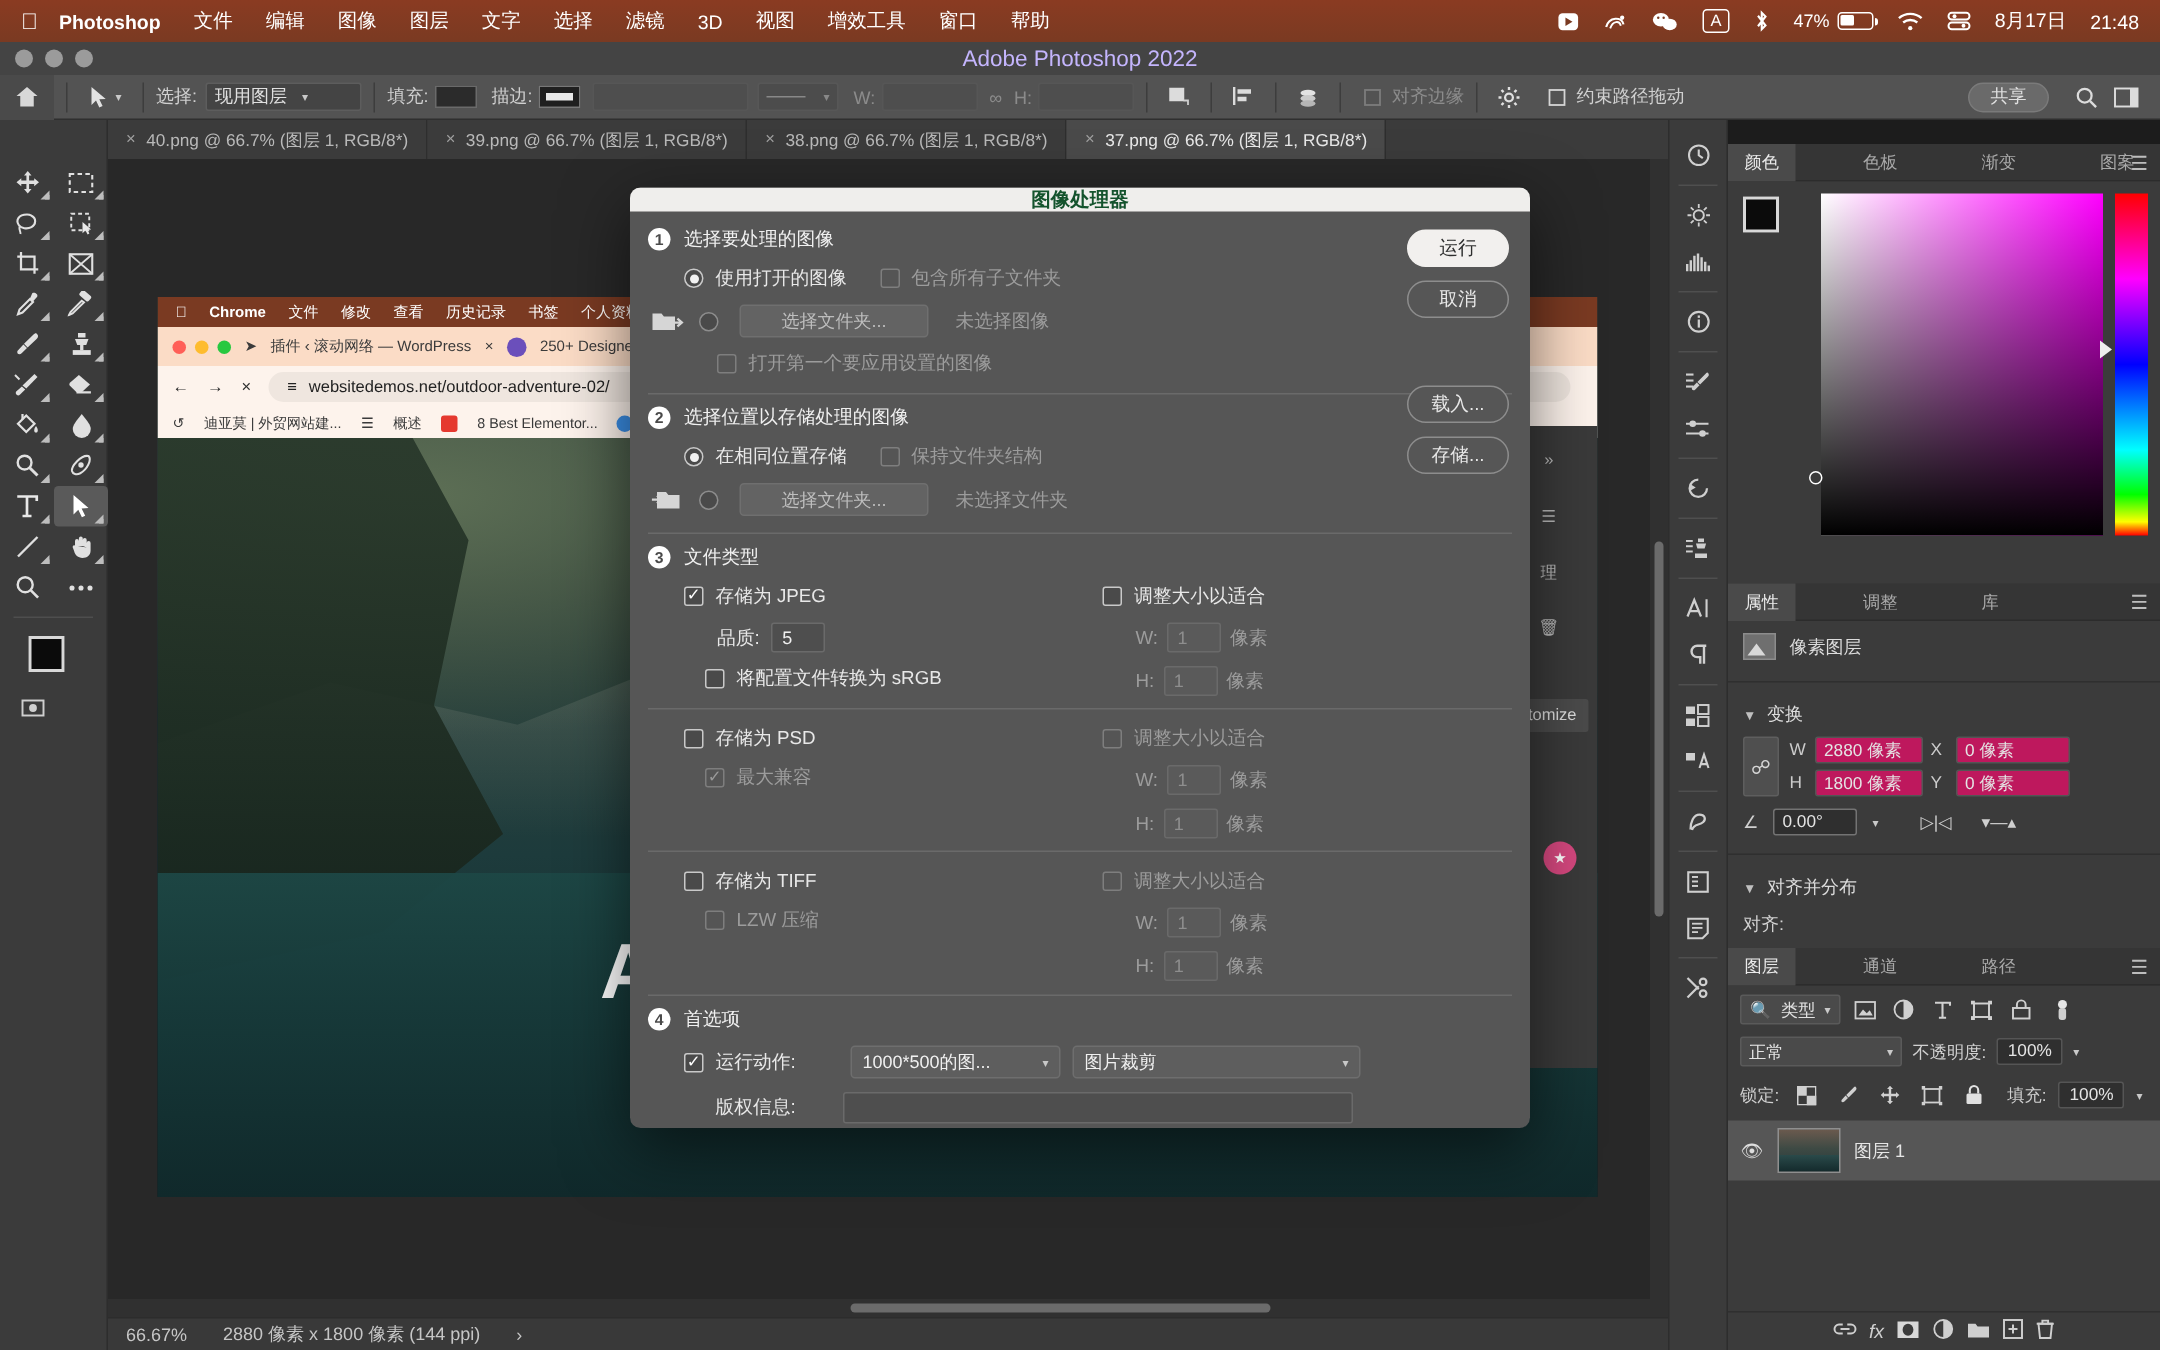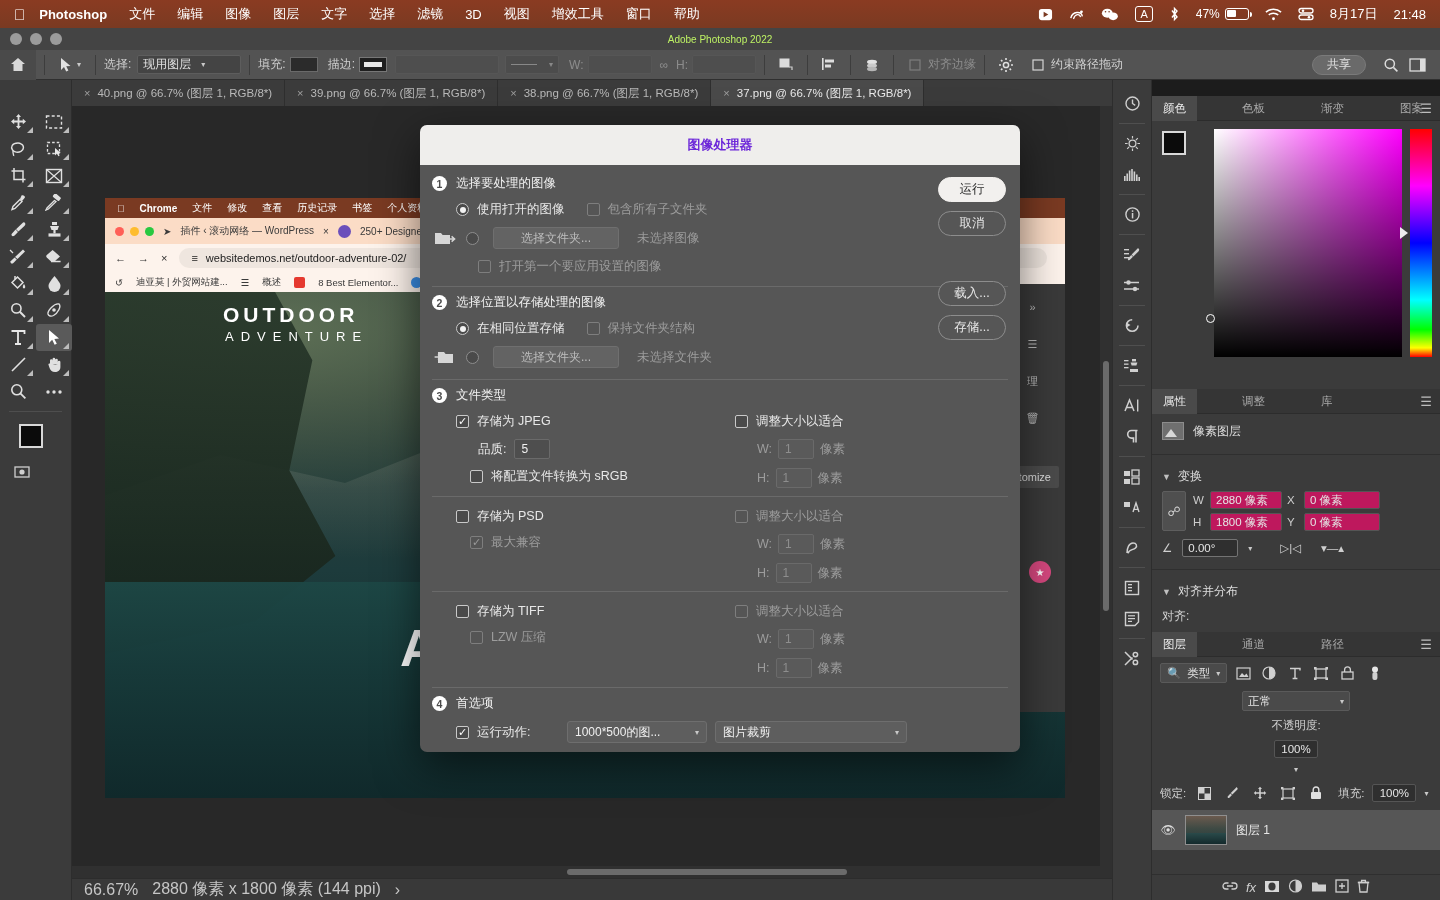--- a/index.html
+++ b/index.html
@@ -36,21 +36,21 @@
 
   
   .ps-title {
     position: absolute; left: 0; top: 28px; width: 1440px; height: 22px;
     background: #444444; display: flex; align-items: center;
   }
   .traffic { display: flex; gap: 8px; padding-left: 10px; }
   .traffic i { width: 12px; height: 12px; border-radius: 50%; background: #9b9b9b; display: block; }
   .ps-title .t-text {
     position: absolute; left: 0; right: 0; text-align: center;
-    color: #bef264; font-size: 10px;
+    color: #c4b5fd; font-size: 15px;
   }
 
   
   .optbar {
     position: absolute; left: 0; top: 50px; width: 1440px; height: 30px;
     background: #535353; border-bottom: 1px solid #2f2f2f;
     display: flex; align-items: center; color: #d3d3d3; font-size: 12px;
   }
   .opt-home { width: 36px; height: 30px; display:flex; align-items:center; justify-content:center;
               background:#4a4a4a; }
@@ -198,21 +198,21 @@
   }
   .hscroll .thumb { position:absolute; left: 495px; top: 3px; width: 280px; height: 6px;
                     background:#6b6b6b; border-radius: 3px; }
   .vscroll { position:absolute; right: 0; top: 0; bottom: 12px; width: 12px; background:#303030; }
   .vscroll .thumb { position:absolute; left:3px; top: 255px; width:6px; height: 250px; background:#6b6b6b; border-radius:3px; }
 
   
   .statusbar {
     position: absolute; left: 72px; right: 328px; bottom: 0; height: 22px;
     background: #393939; border-top: 1px solid #2c2c2c;
-    display:flex; align-items:center; color:#c6c6c6; font-size: 16px; padding-left: 12px; gap: 14px;
+    display:flex; align-items:center; color:#c6c6c6; font-size: 12px; padding-left: 12px; gap: 24px;
   }
 
   
   .right-dock {
     position: absolute; right: 288px; top: 80px; width: 40px; bottom: 0;
     background: #3b3b3b; border-left: 1px solid #2d2d2d; border-right: 1px solid #2d2d2d;
     display:flex; flex-direction: column; align-items:center; padding-top: 8px;
   }
   .right-dock .di { width: 40px; height: 31px; display:flex; align-items:center; justify-content:center;
                     color:#cfcfcf; }
@@ -264,21 +264,21 @@
   .angle-box { width: 56px; height: 18px; background:#2f2f2f; border:1px solid #737373; border-radius:2px;
                color:#e4e4e4; font-size:11.5px; display:flex; align-items:center; padding-left:5px; }
   .panel-sep { height:1px; background:#2f2f2f; margin: 6px 0; }
   .align-line { padding: 4px 10px; color:#d2d2d2; font-size: 12px; }
 
   
   .layers-toolrow { display:flex; align-items:center; gap: 6px; padding: 6px 8px; }
   .kind-box { display:flex; align-items:center; gap:6px; background:#4a4a4a; border:1px solid #5a5a5a;
               border-radius:2px; height: 20px; padding: 0 6px; color:#e0e0e0; font-size: 11.5px; }
   .mini-ico { width: 20px; height: 20px; display:flex; align-items:center; justify-content:center; color:#d0d0d0; font-size: 12px; }
-  .blend-row { display:flex; align-items:center; gap: 7px; padding: 2px 8px 6px 8px; color:#d0d0d0; font-size: 11.5px; flex-direction: column; }
+  .blend-row { display:flex; align-items:center; gap: 7px; padding: 2px 8px 6px 8px; color:#d0d0d0; font-size: 11.5px; }
   .blend-sel { width: 108px; height: 20px; background:#4a4a4a; border:1px solid #5a5a5a; border-radius:2px;
                display:flex; align-items:center; justify-content:space-between; padding: 0 5px; color:#e4e4e4; font-size:11.5px; }
   .opacity-box { width: 44px; height: 18px; background:#2f2f2f; border:1px solid #555; border-radius:2px;
                  display:flex; align-items:center; justify-content:center; color:#e4e4e4; font-size:11.5px; }
   .lock-row { display:flex; align-items:center; gap: 8px; padding: 3px 8px 7px 8px; color:#d0d0d0; font-size:11.5px; }
   .layer-item { display:flex; align-items:center; gap: 9px; padding: 5px 8px; background:#565656; }
   .eye { width: 16px; color:#ddd; font-size: 12px; text-align:center; }
   .layer-thumb { width: 42px; height: 30px; border:1px solid #8f8f8f; position:relative; overflow:hidden;
                  background: linear-gradient(180deg,#6b5a4e 0%, #3e4a44 45%, #24383a 100%); }
   .layer-thumb::after { content:""; position:absolute; left:0; right:0; bottom:0; height:40%;
@@ -290,21 +290,21 @@
     border-top:1px solid #2f2f2f;
   }
 
   
   .dialog {
     position:absolute; left: 420px; top: 125px; width: 600px; height: 627px;
     background: #565656; border-radius: 7px; box-shadow: 0 14px 44px rgba(0,0,0,.55);
     overflow: hidden; color:#e8e8e8;
   }
   .dlg-title {
-    height: 40px; background: #efeeec; color:#6d28d9; font-size: 13px; font-weight: bold;
+    height: 16px; background: #efeeec; color:#14532d; font-size: 13px; font-weight: bold;
     display:flex; align-items:center; justify-content:center;
   }
   .dlg-body { position:relative; padding: 10px 12px 0 12px; font-size: 12.5px; }
   .step { display:flex; gap: 9px; align-items:flex-start; }
   .step-num {
     width: 15px; height: 15px; border-radius: 50%; background:#fff; color:#4a4a4a;
     font-size: 10.5px; font-weight: bold; display:flex; align-items:center; justify-content:center;
     flex: none; margin-top: 1px;
   }
   .step-title { color:#f0f0f0; font-size: 12.5px; }
@@ -765,24 +765,20 @@
           <span>迪亚莫 | 外贸网站建...</span>
           <span>☰</span>
           <span>概述</span>
           <span class="bm-ico" style="background:#e5392f;"></span>
           <span>8 Best Elementor...</span>
           <span class="bm-ico" style="background:#3a8ee6;border-radius:50%;"></span>
           <span>设计师必逛</span>
         </div>
       </div>
 
-      <div class="hero-text">
-        <div class="l1">OUTDOOR</div>
-        <div class="l2">ADVENTURE</div>
-      </div>
       <div class="hero-big">A</div>
 
       <div class="mini-panel">
         <div class="row">»</div>
         <div class="row">☰</div>
         <div class="row">理</div>
         <div class="row">🗑</div>
       </div>
       <div class="customize-chip">stomize</div>
       <div class="pink-badge">★</div>

